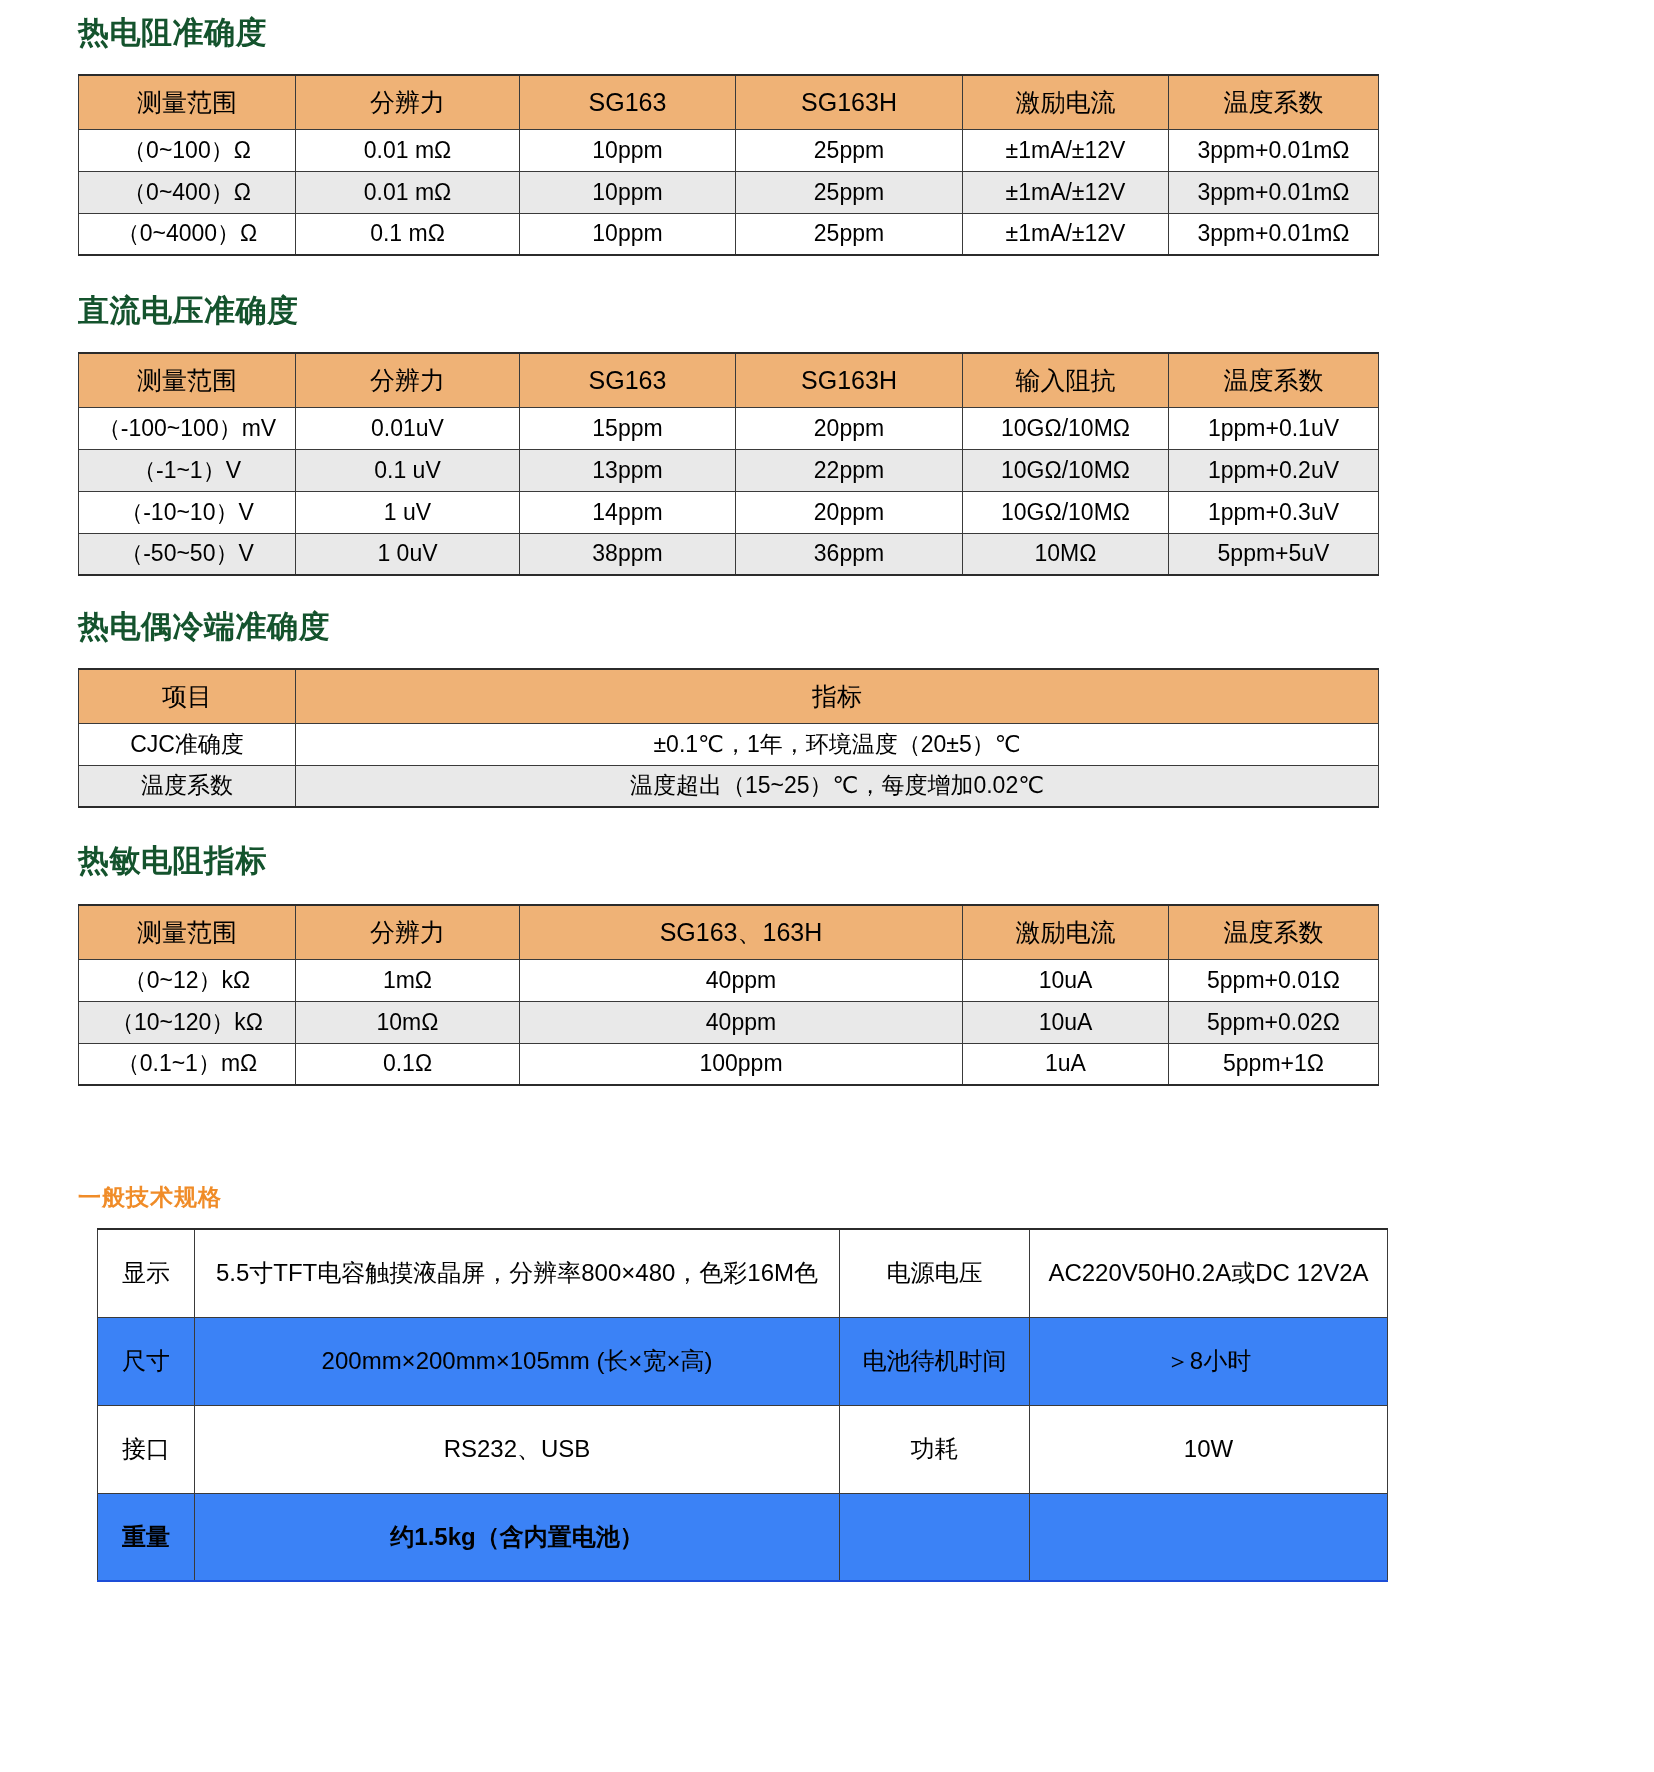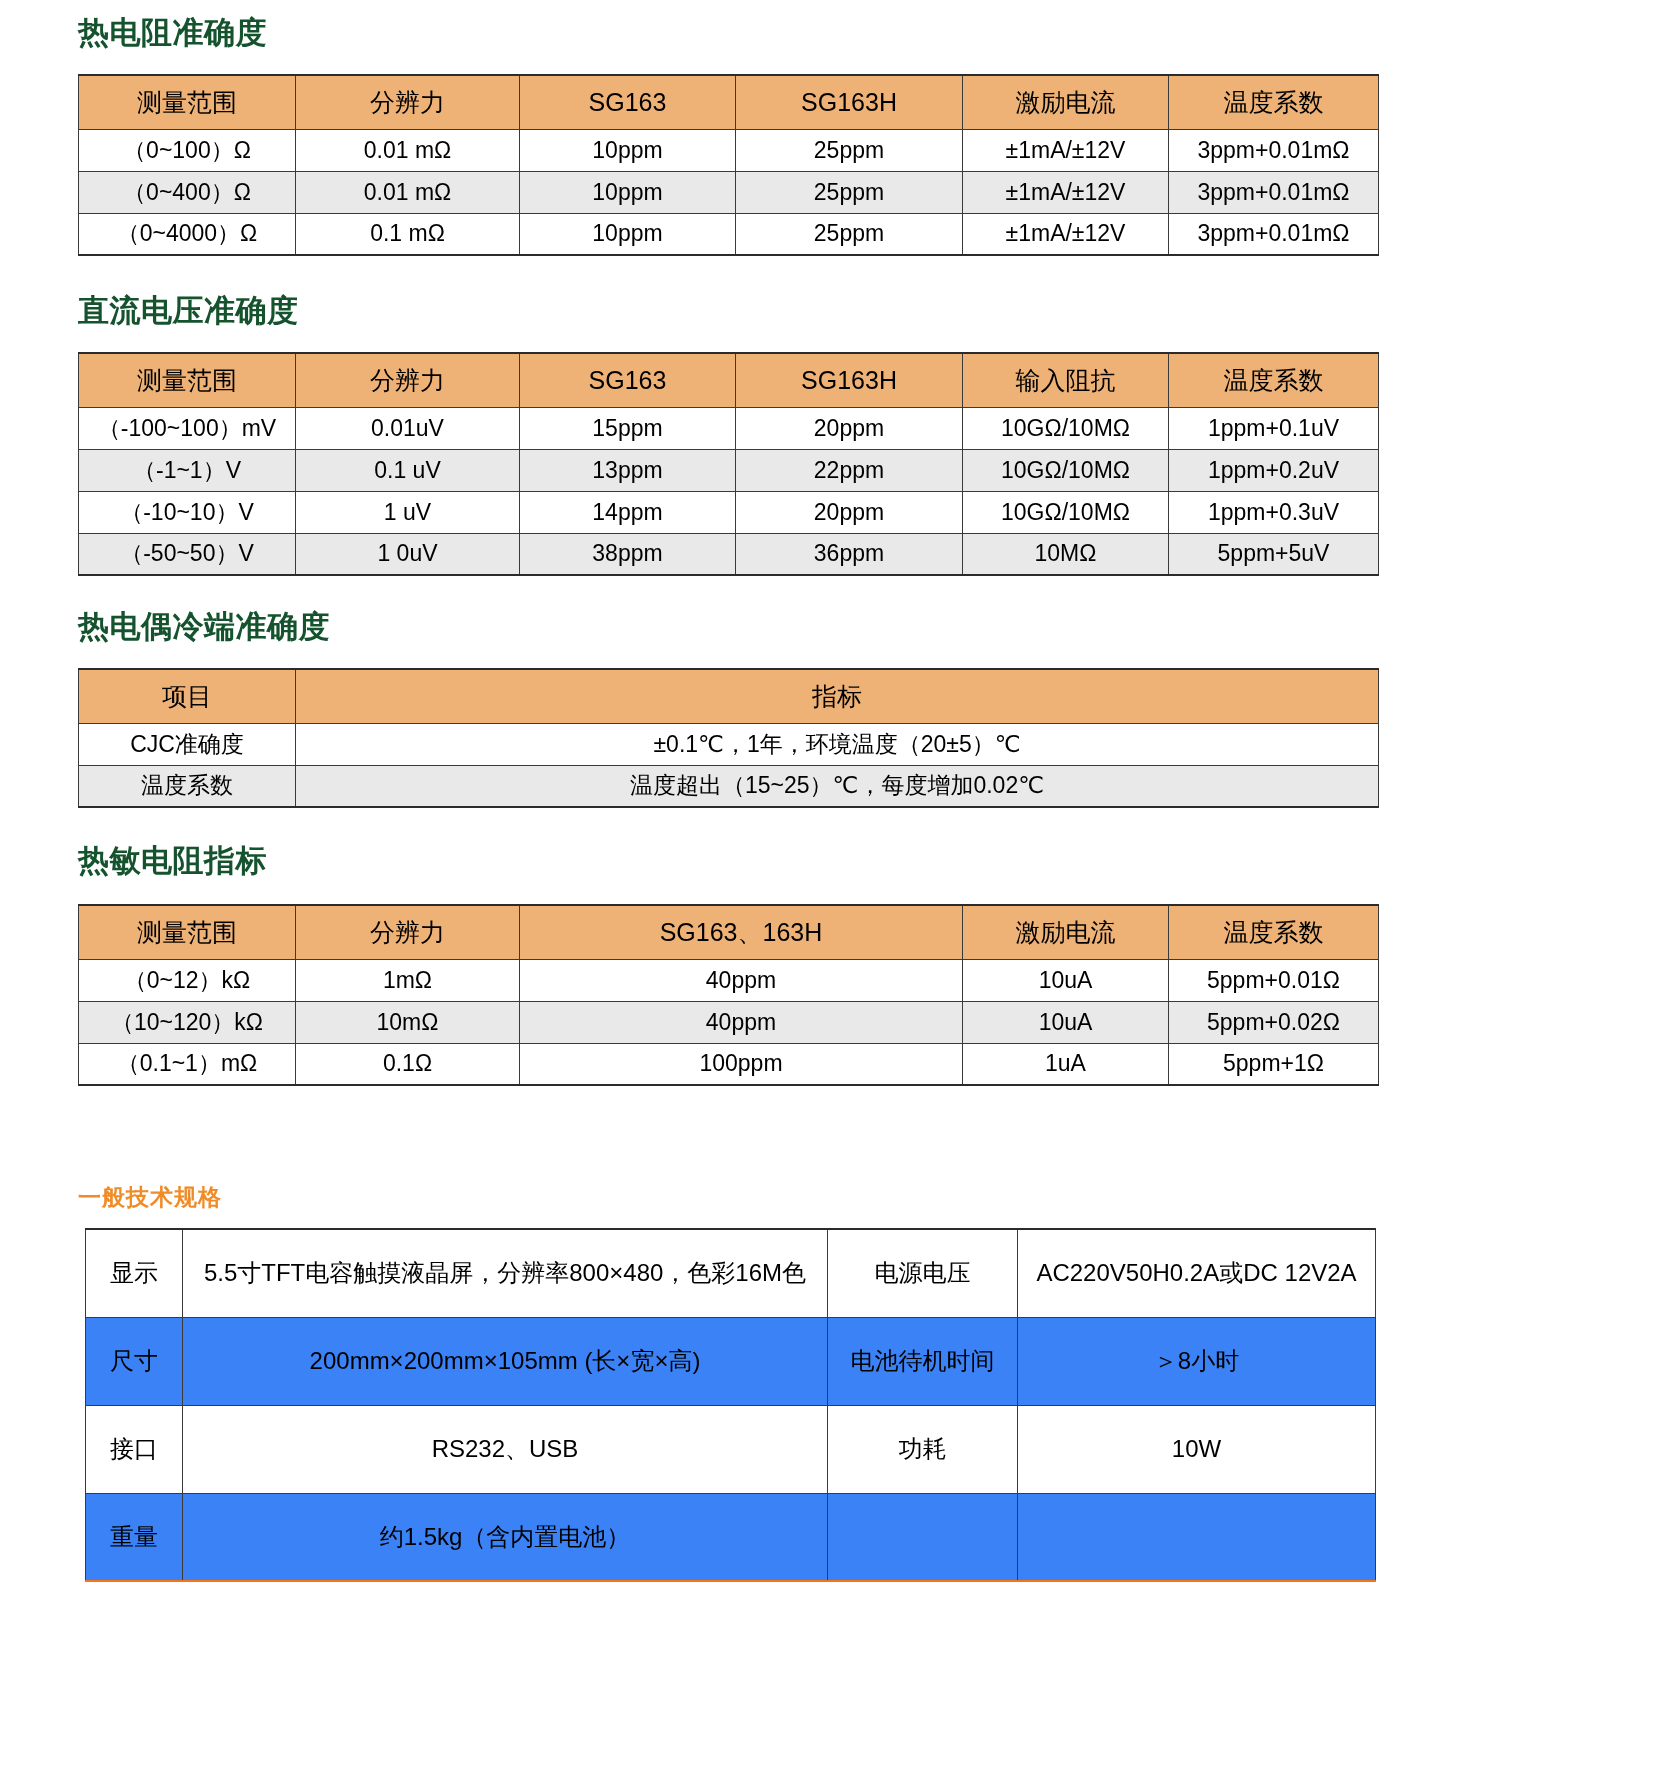--- a/index.html
+++ b/index.html
@@ -91,21 +91,21 @@
     vertical-align: middle;
     font-size: 24px;
     height: 88px;
     padding: 0 8px;
     color: #000;
   }
 
   table.general tr.alt td { background: #3b82f6; }
 
   table.general tr:first-child td { border-top: 2px solid #2b2b2b; }
-  table.general tr:last-child td  { border-bottom: 2px solid #f97316; }
+  table.general tr:last-child td  { border-bottom: 2px solid #1d4ed8; font-weight: bold; }
 
   table.general td.blank { border-left: 1px solid #3a3a3a; }
 
   .gen-label { font-size: 26px; }
 
   
   .sec { position: absolute; }
 </style>
 </head>
 <body>
@@ -300,21 +300,21 @@
           <td>5ppm+1Ω</td>
         </tr>
       </tbody>
     </table>
   </div>
 
   <div class="sec" style="left:78px; top:1142px;">
     <div class="section-title-orange">一般技术规格</div>
   </div>
 
-  <div class="sec" style="left:85px; top:1228px;">
+  <div class="sec" style="left:97px; top:1228px;">
     <table class="general" style="width:1290px;">
       <colgroup>
         <col style="width:97px">
           <col style="width:645px">
         <col style="width:190px">
           <col style="width:358px">
       </colgroup>
       <tbody>
         <tr>
           <td class="gen-label">显示</td>

